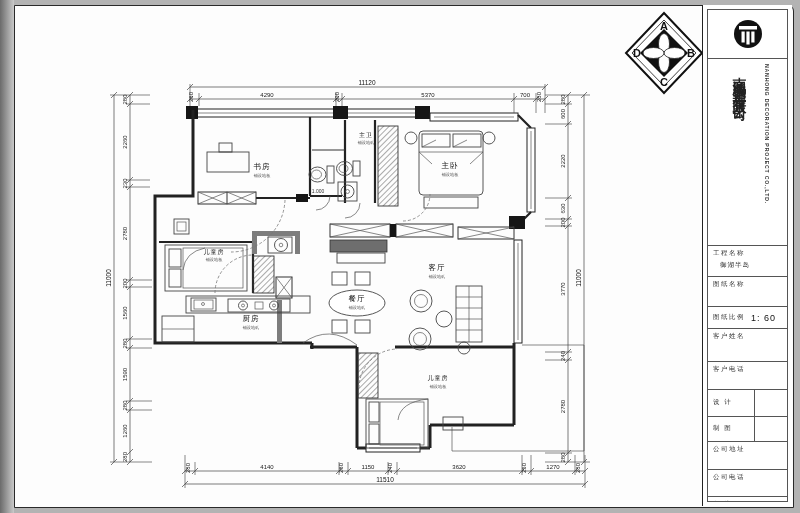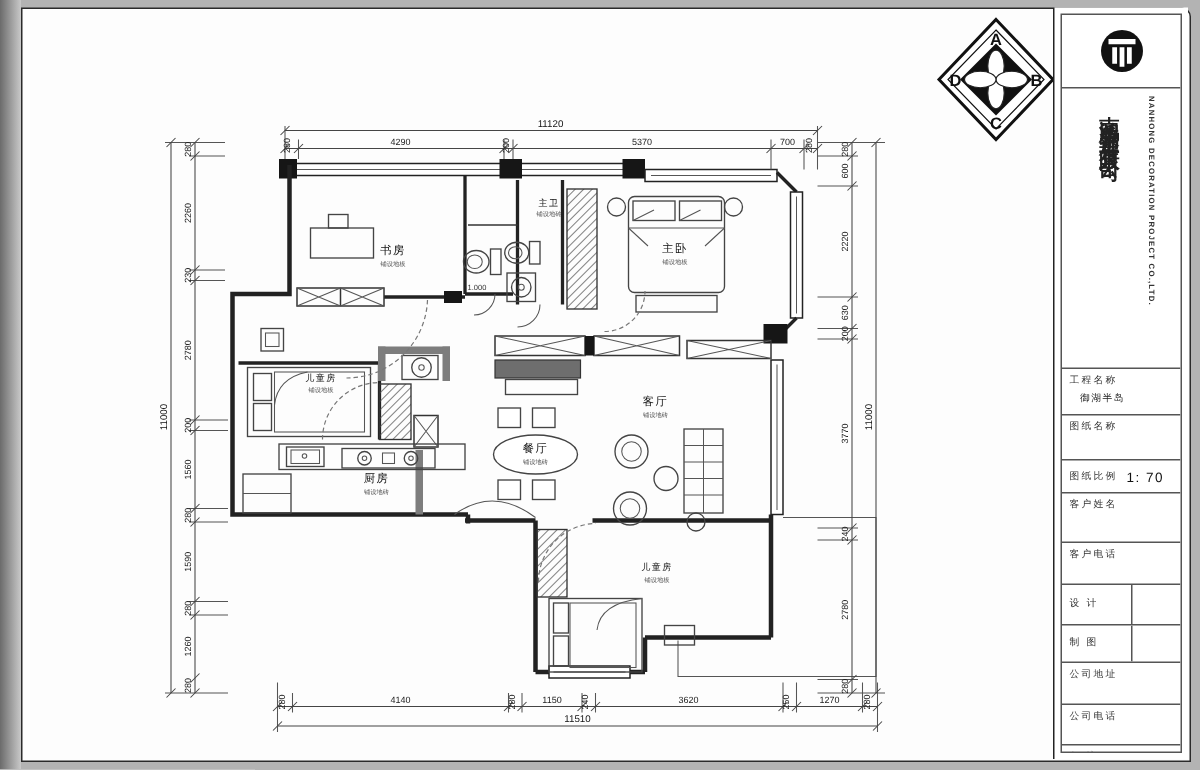--- a/index.html
+++ b/index.html
@@ -378,21 +378,21 @@
       </div>
       <div class="row" style="height:31px">
         <span class="lbl">工程名称</span>
         <span class="val">御湖半岛</span>
       </div>
       <div class="row" style="height:30px">
         <span class="lbl">图纸名称</span>
       </div>
       <div class="row scalerow" style="height:22px">
         <span class="lbl">图纸比例</span>
-        <span class="scaleval">1: 70</span>
+        <span class="scaleval">1: 60</span>
       </div>
       <div class="row" style="height:33px">
         <span class="lbl">客户姓名</span>
       </div>
       <div class="row" style="height:28px">
         <span class="lbl">客户电话</span>
       </div>
       <div class="row" style="height:27px">
         <span class="lbl" style="margin-top:5px">设 计</span>
         <span class="sig"></span>

